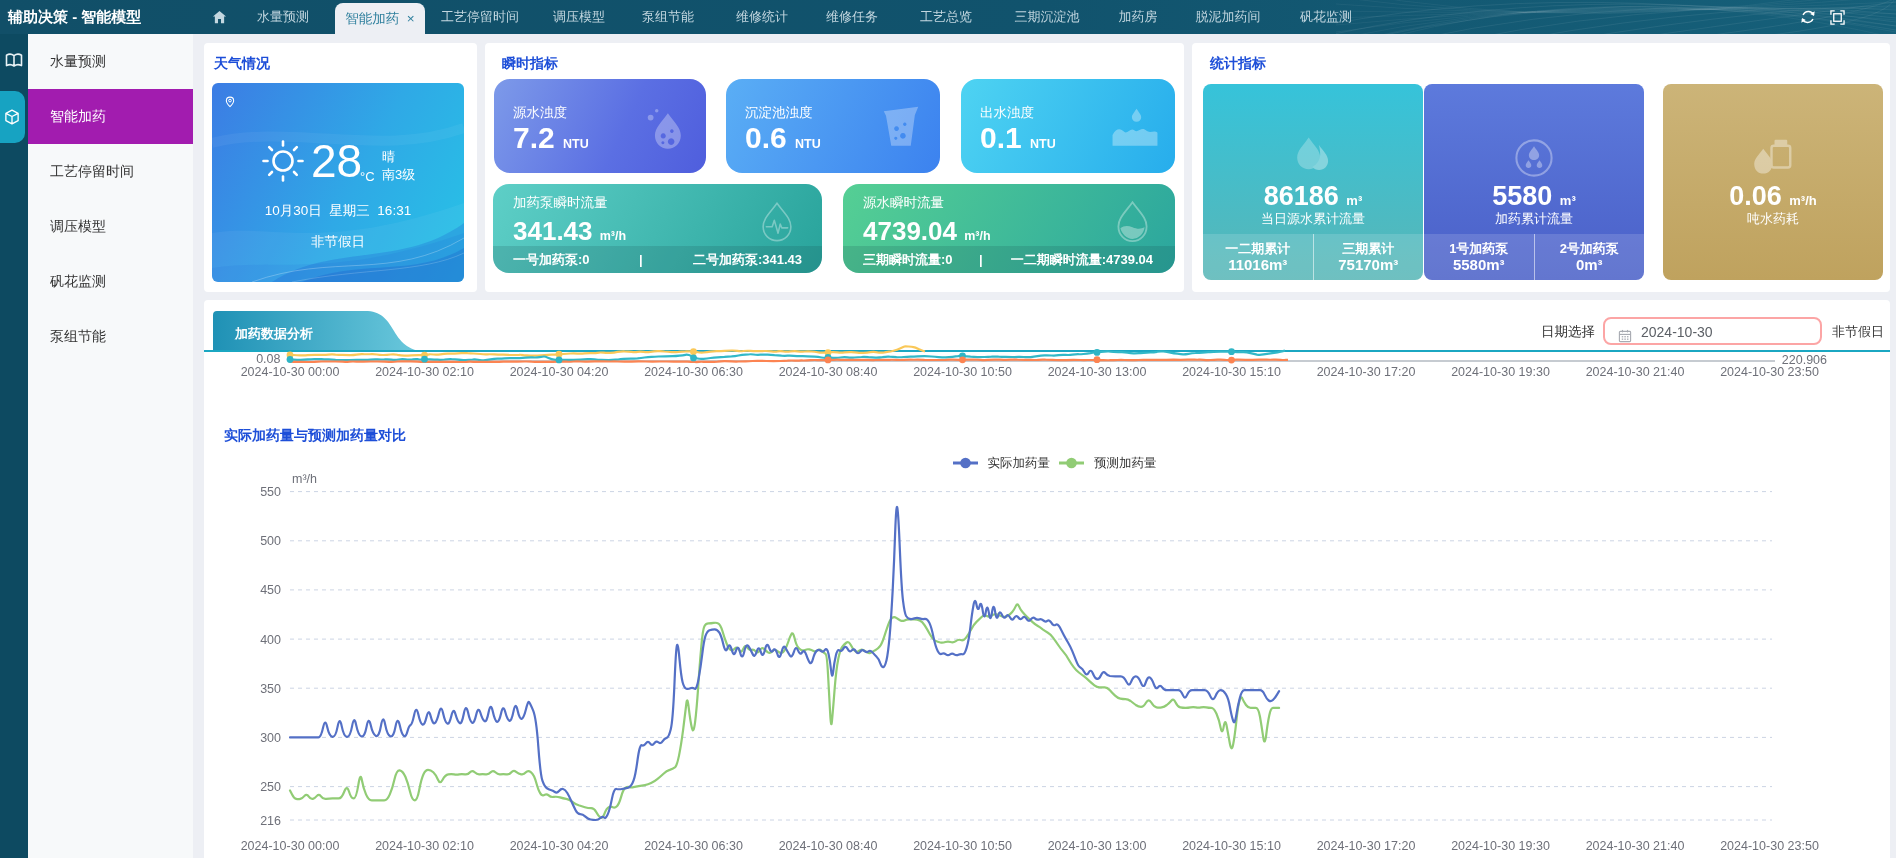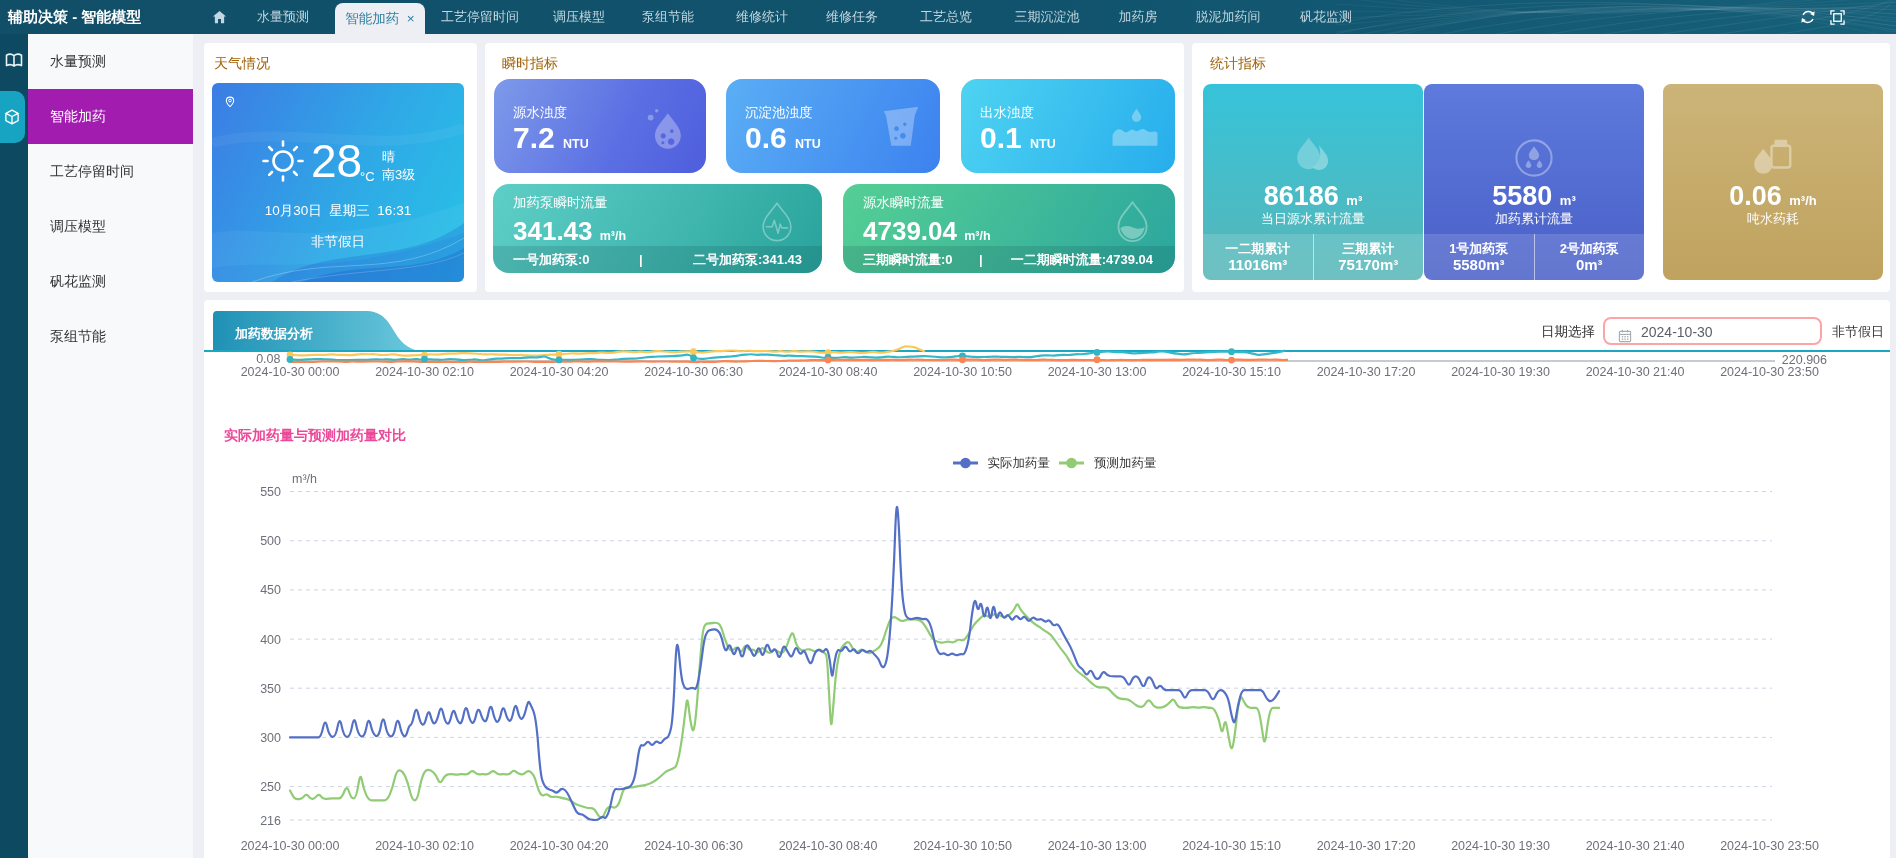--- a/index.html
+++ b/index.html
@@ -9,21 +9,21 @@
 #hdr .ttl{position:absolute;left:8px;top:0;line-height:34px;color:#fff;font-size:15px;font-weight:bold}
 .tab{position:absolute;top:0;line-height:33px;transform:translateX(-50%);color:#c3d7e0;font-size:13px;white-space:nowrap}
 #atab{position:absolute;left:335px;top:3px;width:90px;height:31px;background:#edeff4;border-radius:8px 8px 0 0;
 text-align:center;line-height:31px;font-size:13.5px;color:#2e7f9d}
 #rail{position:absolute;left:0;top:34px;width:28px;height:824px;background:#0d4a61}
 #pill{position:absolute;left:0;top:57px;width:25px;height:52px;background:#17a3c2;border-radius:0 10px 10px 0}
 #menu{position:absolute;left:28px;top:34px;width:165px;height:824px;background:#f7f9fa}
 .mi{height:55px;line-height:55px;padding-left:22px;font-size:14px;color:#333}
 .mi.act{background:#a21caf;color:#fff}
 .panel{position:absolute;background:#fff;border-radius:4px}
-.ptitle{position:absolute;font-size:14px;color:#a16207;font-weight:400}
+.ptitle{position:absolute;font-size:14px;color:#1d4ed8;font-weight:700}
 .card{position:absolute;border-radius:16px;color:#fff;overflow:hidden}
 .clab{position:absolute;left:19px;top:25px;font-size:13.5px;font-weight:500}
 .clab2{position:absolute;left:20px;top:10px;font-size:13.5px;font-weight:500}
 .cval{position:absolute;left:19px;top:42px;font-size:30px;font-weight:bold}
 .cval2{position:absolute;left:20px;top:32px;font-size:26px;font-weight:bold}
 .cunit{font-size:12.5px;font-weight:bold}
 .cfoot{position:absolute;left:0;bottom:0;right:0;height:27px;background:rgba(20,62,70,0.16);line-height:27px;font-size:13px;font-weight:bold}
 .scard{position:absolute;border-radius:8px;color:#fff;text-align:center;overflow:hidden}
 .snum{position:absolute;left:0;right:0;top:97px;font-size:27px;font-weight:bold}
 .snum .u{font-size:13px}
@@ -336,21 +336,21 @@
       <text x="489.5" y="33" text-anchor="middle" class="tk">2024-10-30 06:30</text>
       <text x="624.0" y="33" text-anchor="middle" class="tk">2024-10-30 08:40</text>
       <text x="758.5" y="33" text-anchor="middle" class="tk">2024-10-30 10:50</text>
       <text x="893.0" y="33" text-anchor="middle" class="tk">2024-10-30 13:00</text>
       <text x="1027.5" y="33" text-anchor="middle" class="tk">2024-10-30 15:10</text>
       <text x="1162.0" y="33" text-anchor="middle" class="tk">2024-10-30 17:20</text>
       <text x="1296.5" y="33" text-anchor="middle" class="tk">2024-10-30 19:30</text>
       <text x="1431.0" y="33" text-anchor="middle" class="tk">2024-10-30 21:40</text>
       <text x="1565.5" y="33" text-anchor="middle" class="tk">2024-10-30 23:50</text>
     </svg>
-  <div class="abs" style="left:20px;top:127px;font-size:14px;color:#ec4899;font-weight:600">实际加药量与预测加药量对比</div>
+  <div class="abs" style="left:20px;top:127px;font-size:14px;color:#1d4ed8;font-weight:600">实际加药量与预测加药量对比</div>
   <div class="abs" style="left:749px;top:155px;font-size:12.5px;color:#333">
     <svg width="25" height="12" viewBox="0 0 25 12" style="vertical-align:-1.5px">
         <line x1="0" y1="6" x2="25" y2="6" stroke="#5470c6" stroke-width="3"></line>
         <circle cx="12.5" cy="6" r="5.3" fill="#5470c6"></circle>
       </svg>
     <span style="margin:0 6px 0 6px">实际加药量</span>
     <svg width="25" height="12" viewBox="0 0 25 12" style="vertical-align:-1.5px">
         <line x1="0" y1="6" x2="25" y2="6" stroke="#91cc75" stroke-width="3"></line>
         <circle cx="12.5" cy="6" r="5.3" fill="#91cc75"></circle>
       </svg>

